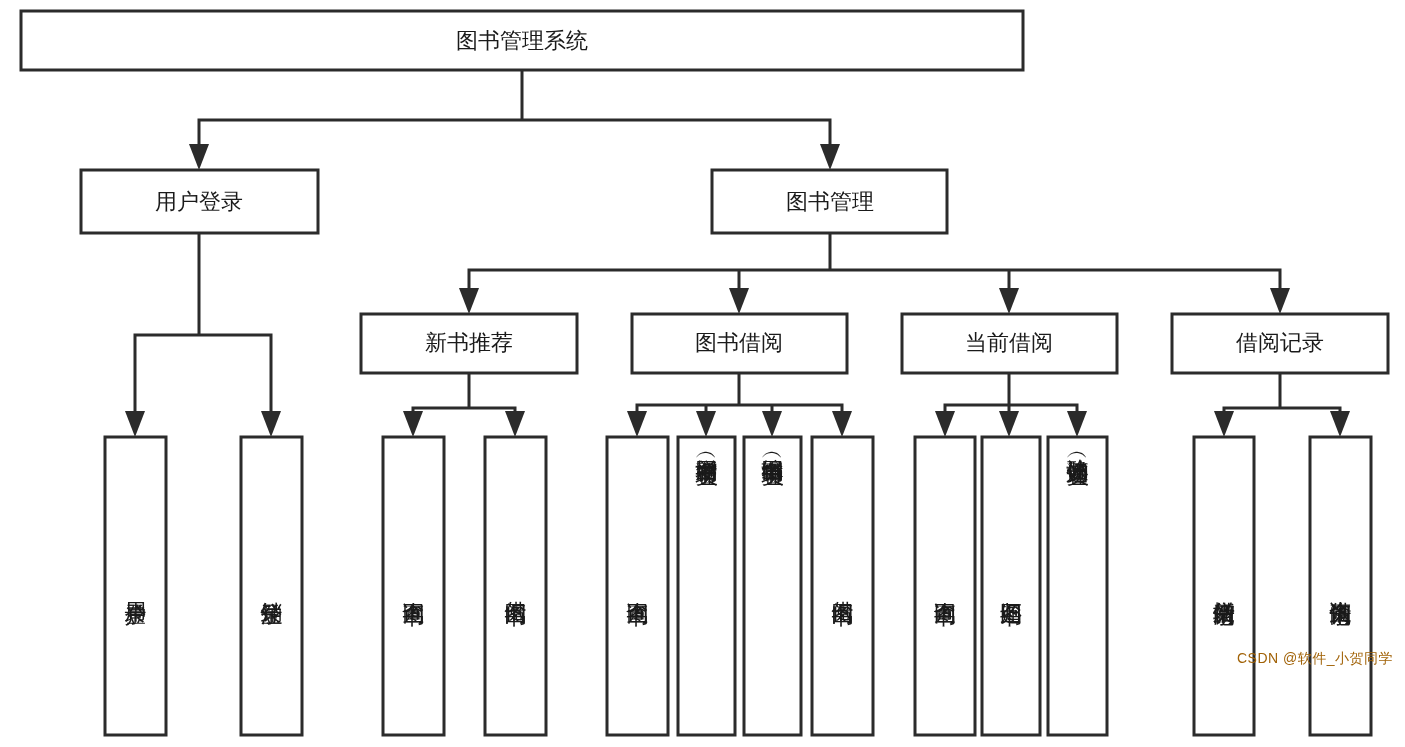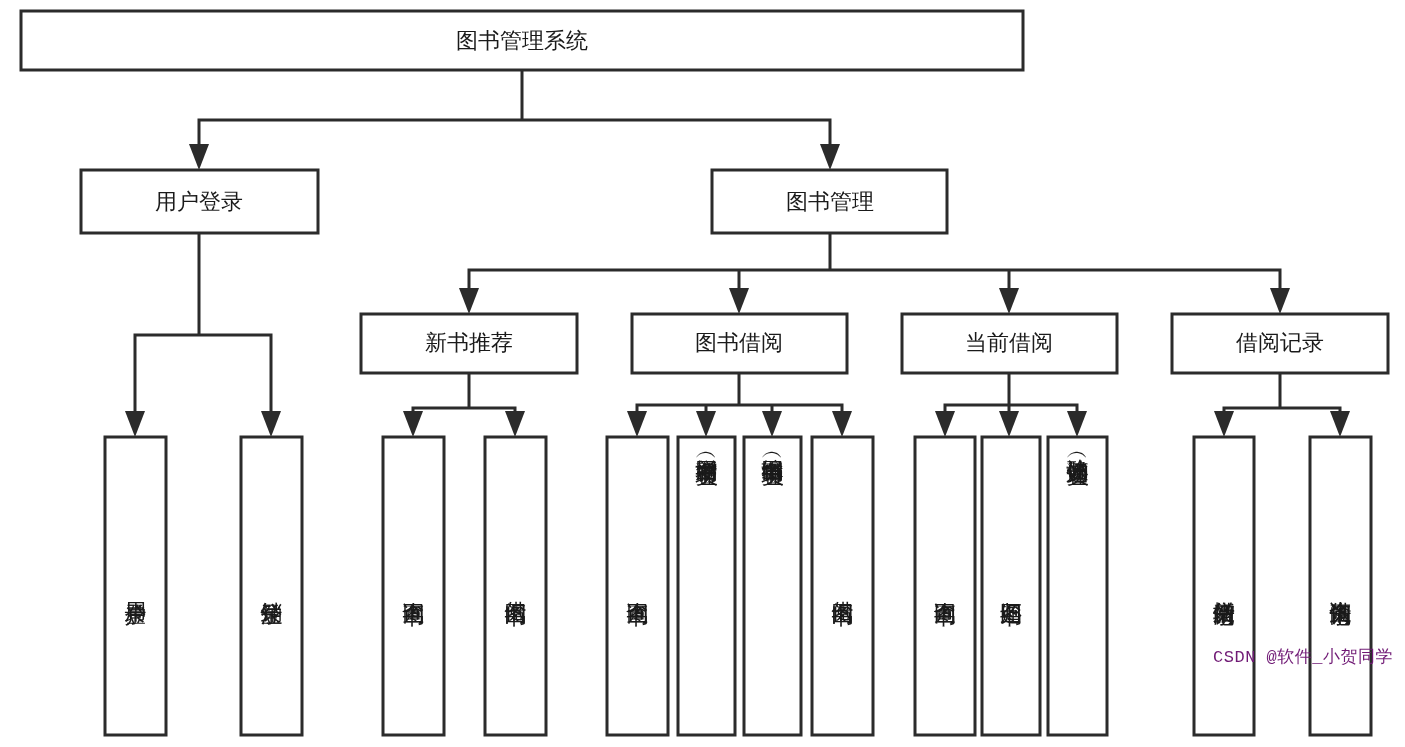--- a/index.html
+++ b/index.html
@@ -64,23 +64,23 @@
     position: absolute;
     display: flex;
     align-items: center;
     justify-content: center;
     pointer-events: none;
   }
   #watermark {
     position: absolute;
     right: 12px;
     bottom: 8px;
-    font-family: Liberation Mono, monospace;
-    font-size: 17px;
-    color: #701a75;
+    font-family: Liberation Sans, sans-serif;
+    font-size: 14px;
+    color: #a16207;
     letter-spacing: 0.5px;
     white-space: nowrap;
   }
 </style>
 </head>
 <body>
 
 <div id="diagram-root">
 
   <svg id="flowchart" viewBox="0 0 1405 747">

